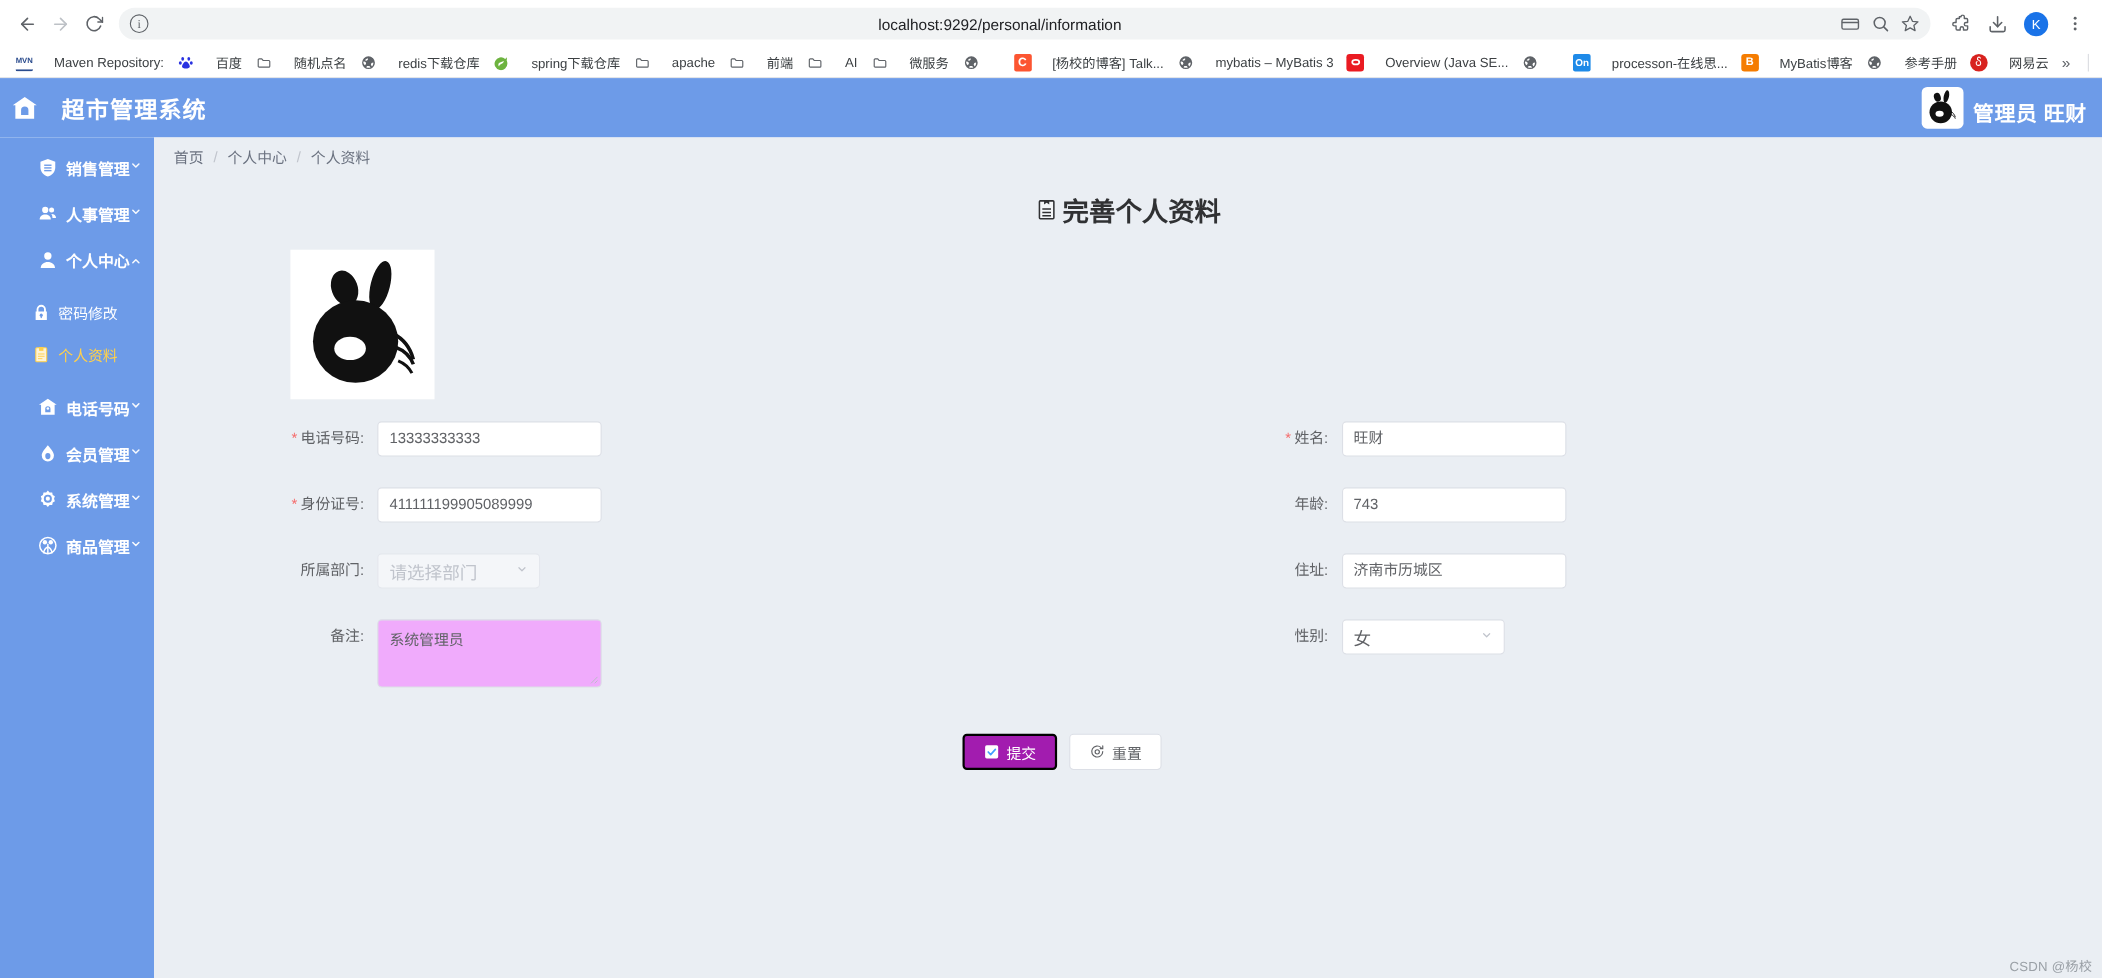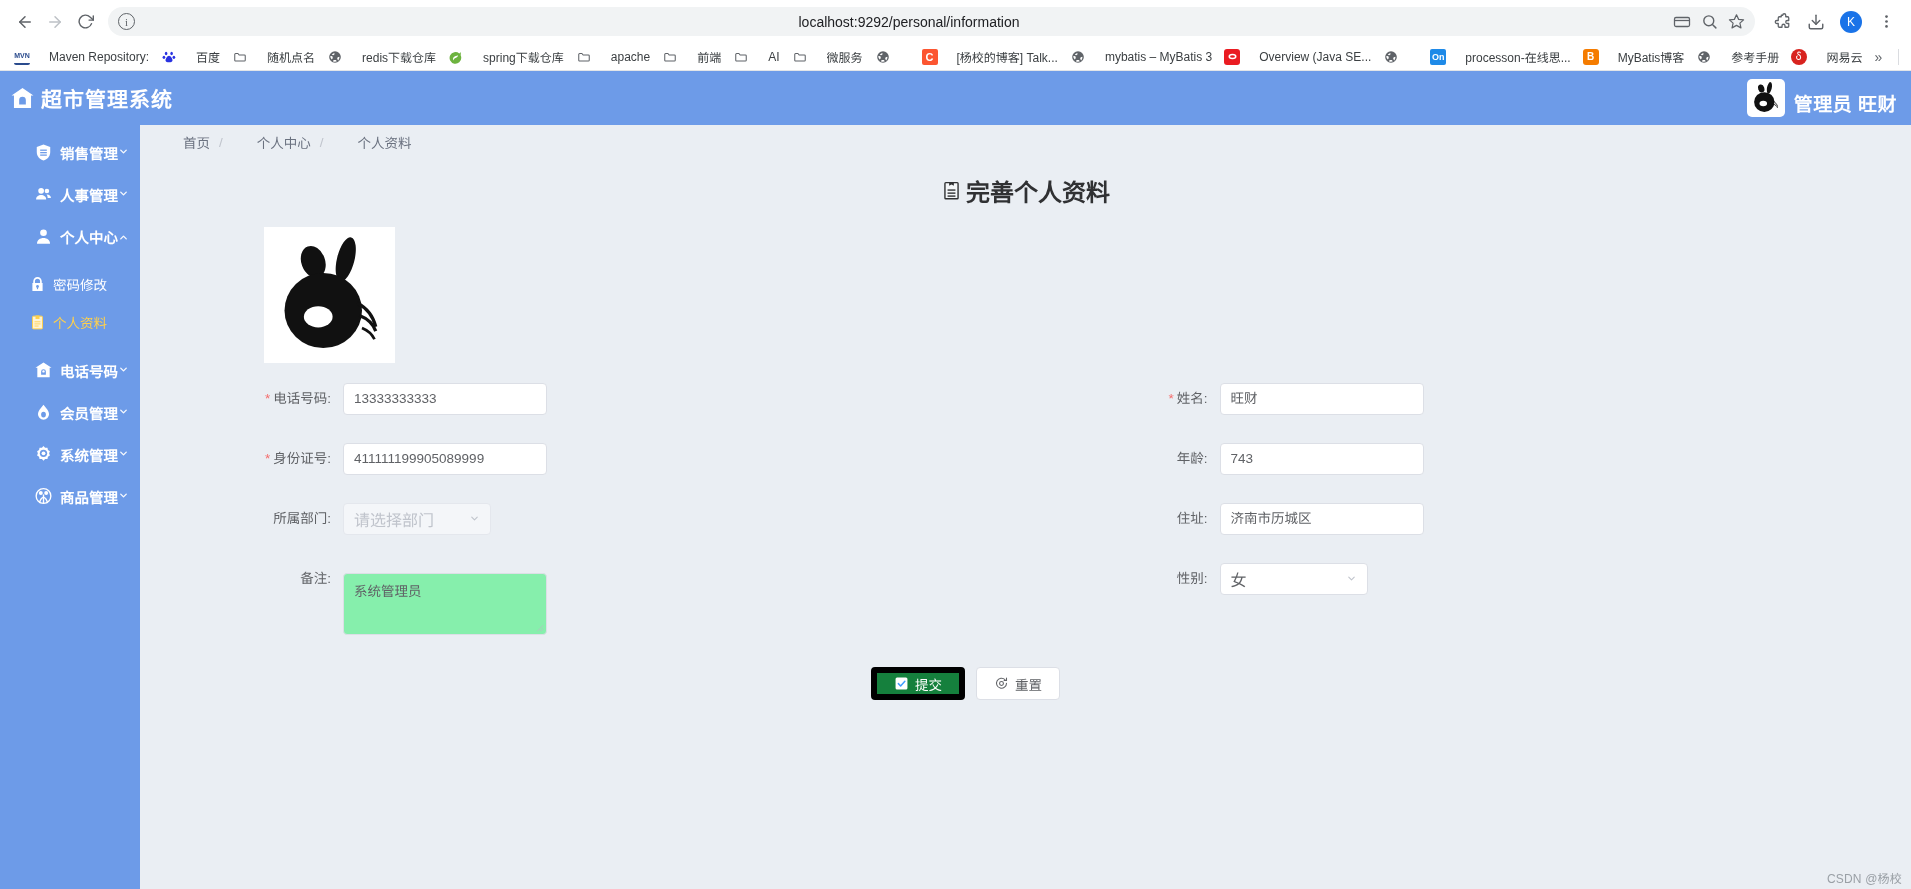--- a/index.html
+++ b/index.html
@@ -121,21 +121,21 @@
   .app { width: 100%; height: 821px; display: flex; flex-direction: column; }
   .app-header {
     height: 54px;
     background: #6d9be8;
     display: flex;
     align-items: center;
     justify-content: space-between;
     padding: 0 14px 0 10px;
     flex: none;
   }
-  .brand { display: flex; align-items: center; gap: 6px; }
+  .brand { display: flex; align-items: center; gap: 21px; }
   .brand-title {
     color: #ffffff;
     font-size: 21px;
     font-weight: bold;
     letter-spacing: 1px;
   }
   .brand-icon { color: #fff; display: flex; align-items: center; }
   .user-box { display: flex; align-items: flex-end; gap: 9px; }
   .user-avatar {
     width: 38px; height: 38px;
@@ -210,21 +210,21 @@
   }
   .breadcrumb-bar {
     height: 34px;
     display: flex;
     align-items: center;
     padding-left: 18px;
     font-size: 13.5px;
     color: #6b7280;
     background: #eaeef3;
   }
-  .bc-item { color: #6b7280; cursor: pointer; margin-left: 25px; }
+  .bc-item { color: #6b7280; cursor: pointer; }
   .bc-item.last { color: #6b7280; cursor: default; }
   .bc-sep { margin: 0 9px; color: #c0c4cc; }
 
   .page-title {
     text-align: center;
     font-size: 24px;
     font-weight: bold;
     color: #303133;
     margin-top: 14px;
     display: flex;
@@ -303,30 +303,29 @@
     border-color: #e4e7ed;
     color: #c0c4cc;
     cursor: not-allowed;
   }
   .select-box .sel-chev { color: #c0c4cc; font-size: 11px; flex: none; margin-left: 6px; }
   .select-box.wide { width: 148px; }
 
   .textarea-box {
     width: 204px;
     height: 62px;
-    background: #86efac;
+    background: #f0abfc;
     border: 1px solid #dcdfe6;
     border-radius: 4px;
     font-size: 13.5px;
     color: #606266;
     padding: 6px 10px;
     position: relative;
     overflow: hidden;
     cursor: text;
-    margin-top: 10px;
   }
   .resize-grip {
     position: absolute;
     right: 2px; bottom: 2px;
     width: 10px; height: 10px;
     color: #b8bcc4;
     font-size: 9px;
     line-height: 10px;
   }
 
@@ -341,21 +340,21 @@
     height: 33px;
     border-radius: 4px;
     display: flex;
     align-items: center;
     gap: 6px;
     padding: 0 17px;
     font-size: 13.5px;
     cursor: pointer;
     user-select: none;
   }
-  .btn-primary { background: #15803d; color: #ffffff; border: 6px solid #000000; }
+  .btn-primary { background: #a21caf; color: #ffffff; border: 2px solid #000000; }
   .btn-default { background: #ffffff; color: #606266; border: 1px solid #dcdfe6; }
   .btn .b-ico { display: flex; align-items: center; }
 
   .watermark {
     position: absolute;
     right: 9px;
     bottom: 6px;
     font-size: 12px;
     color: #9aa0a6;
     letter-spacing: .2px;

